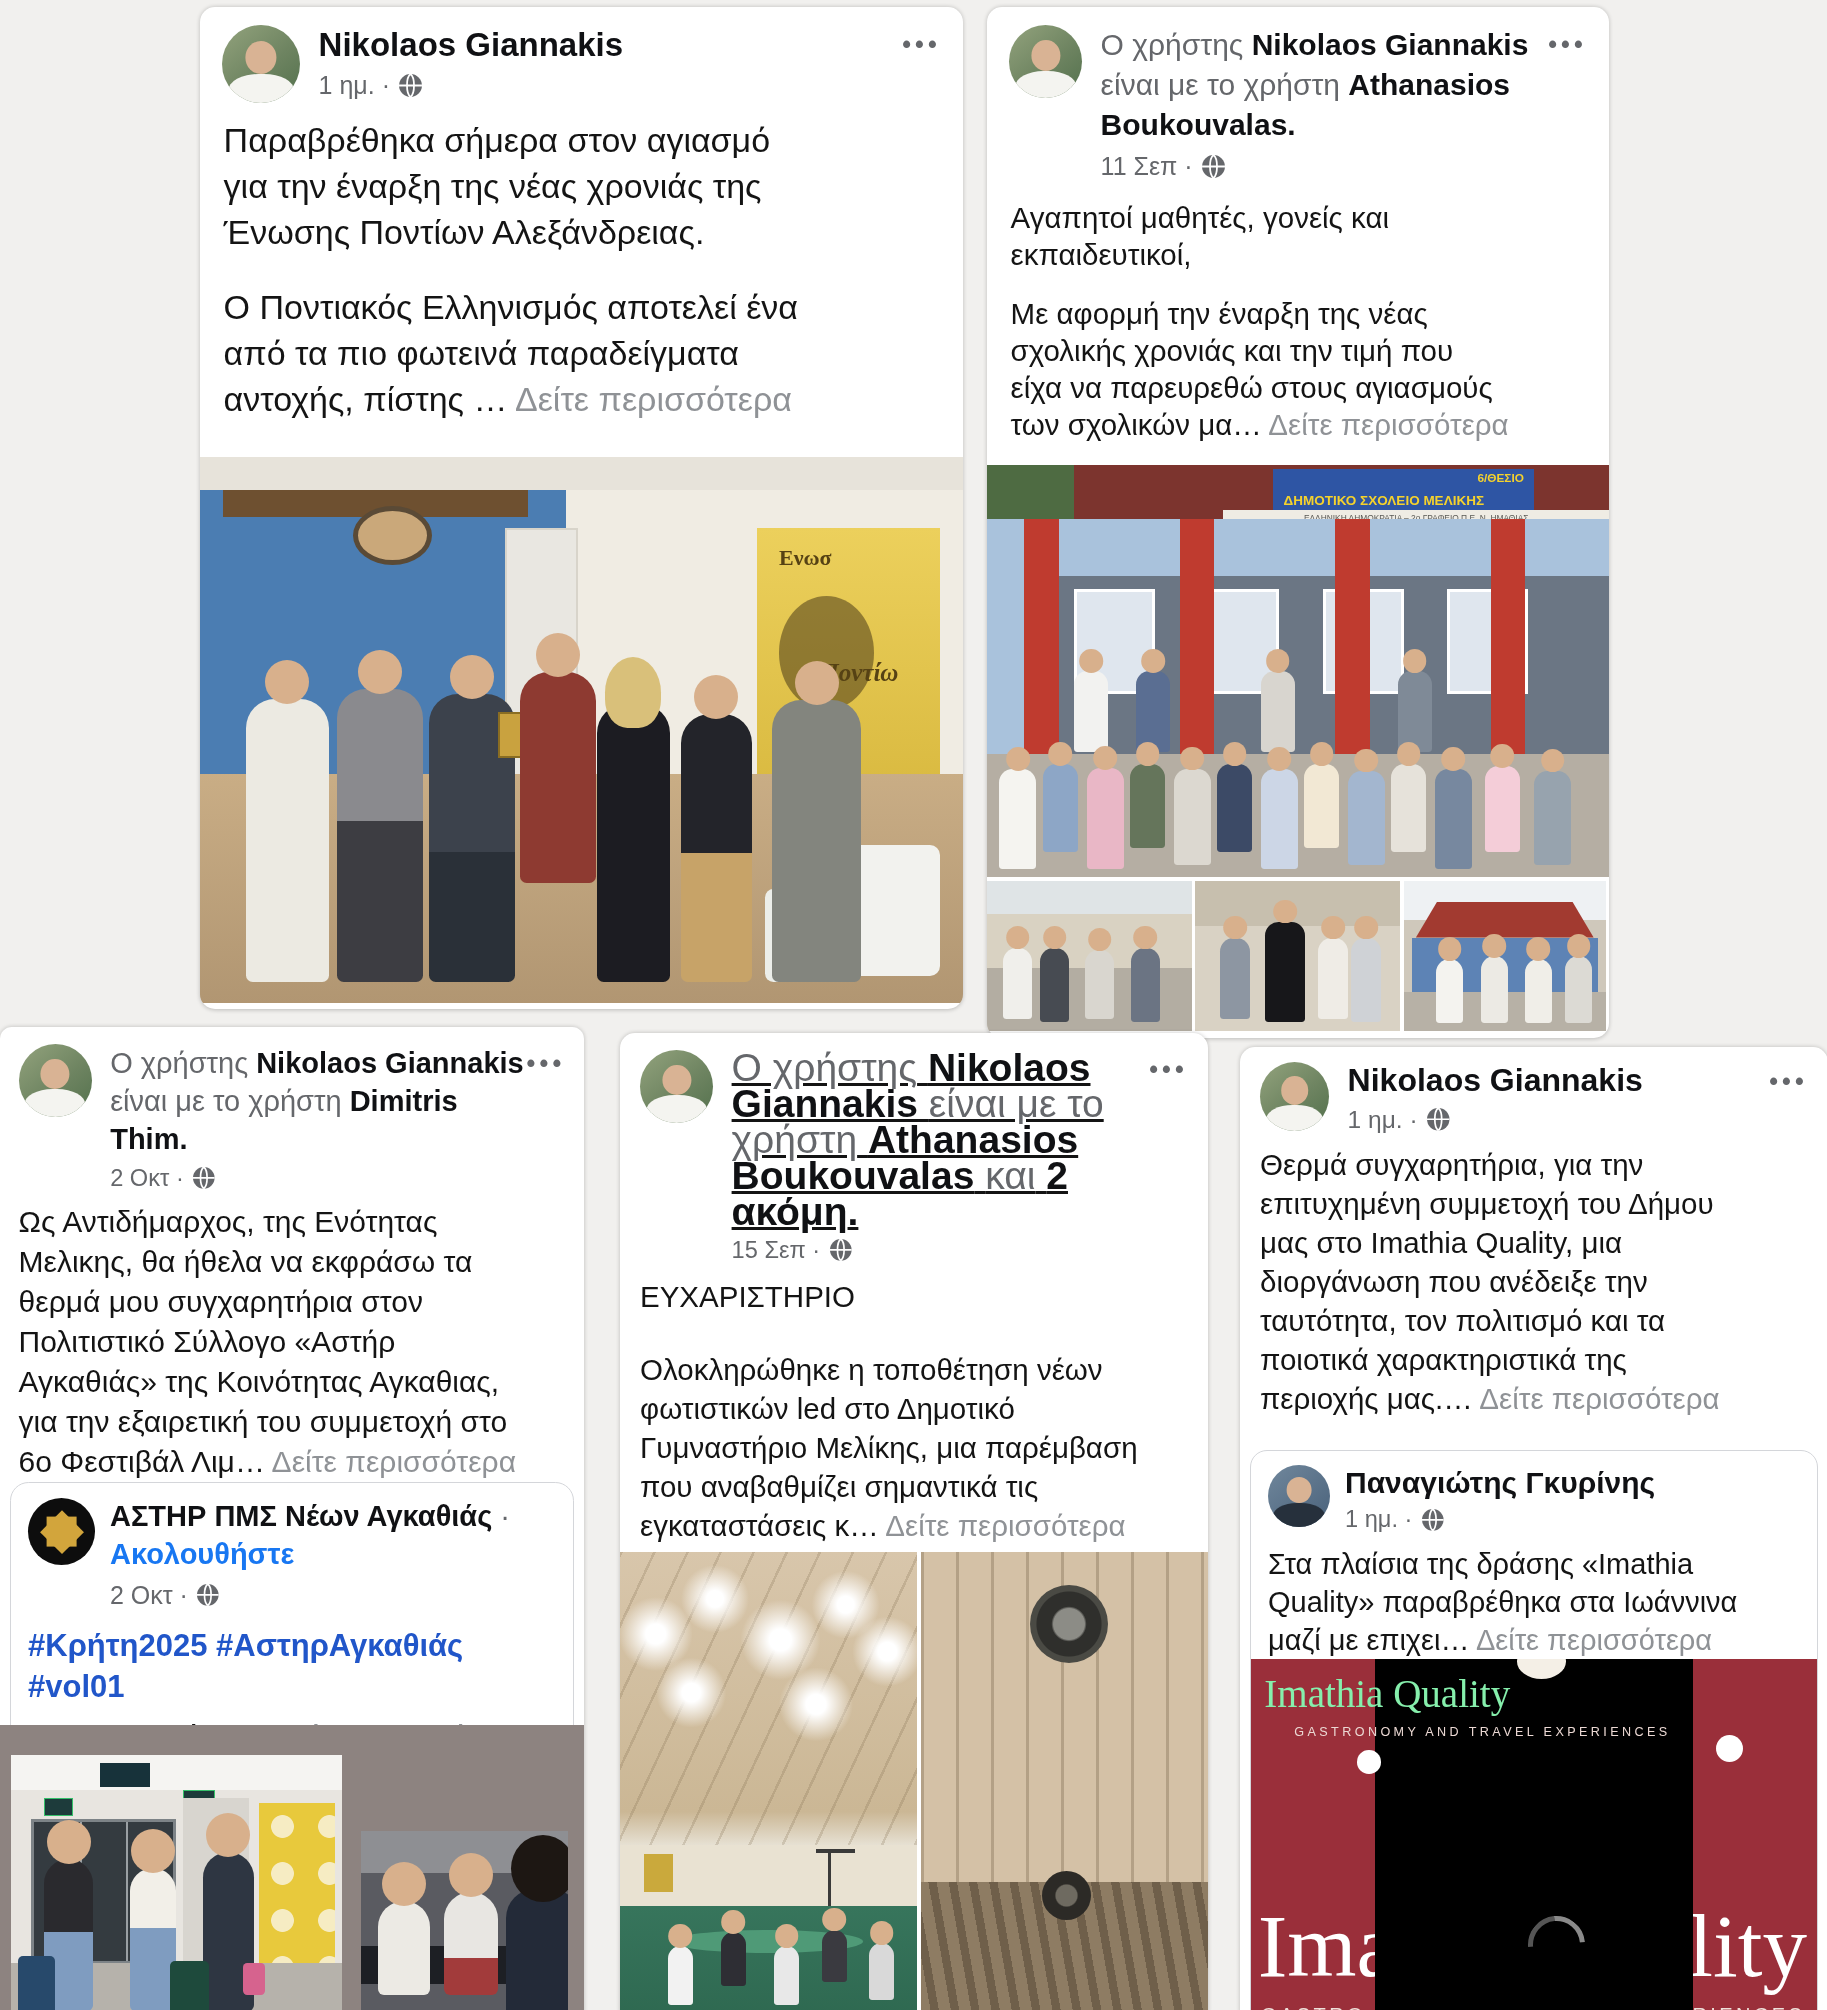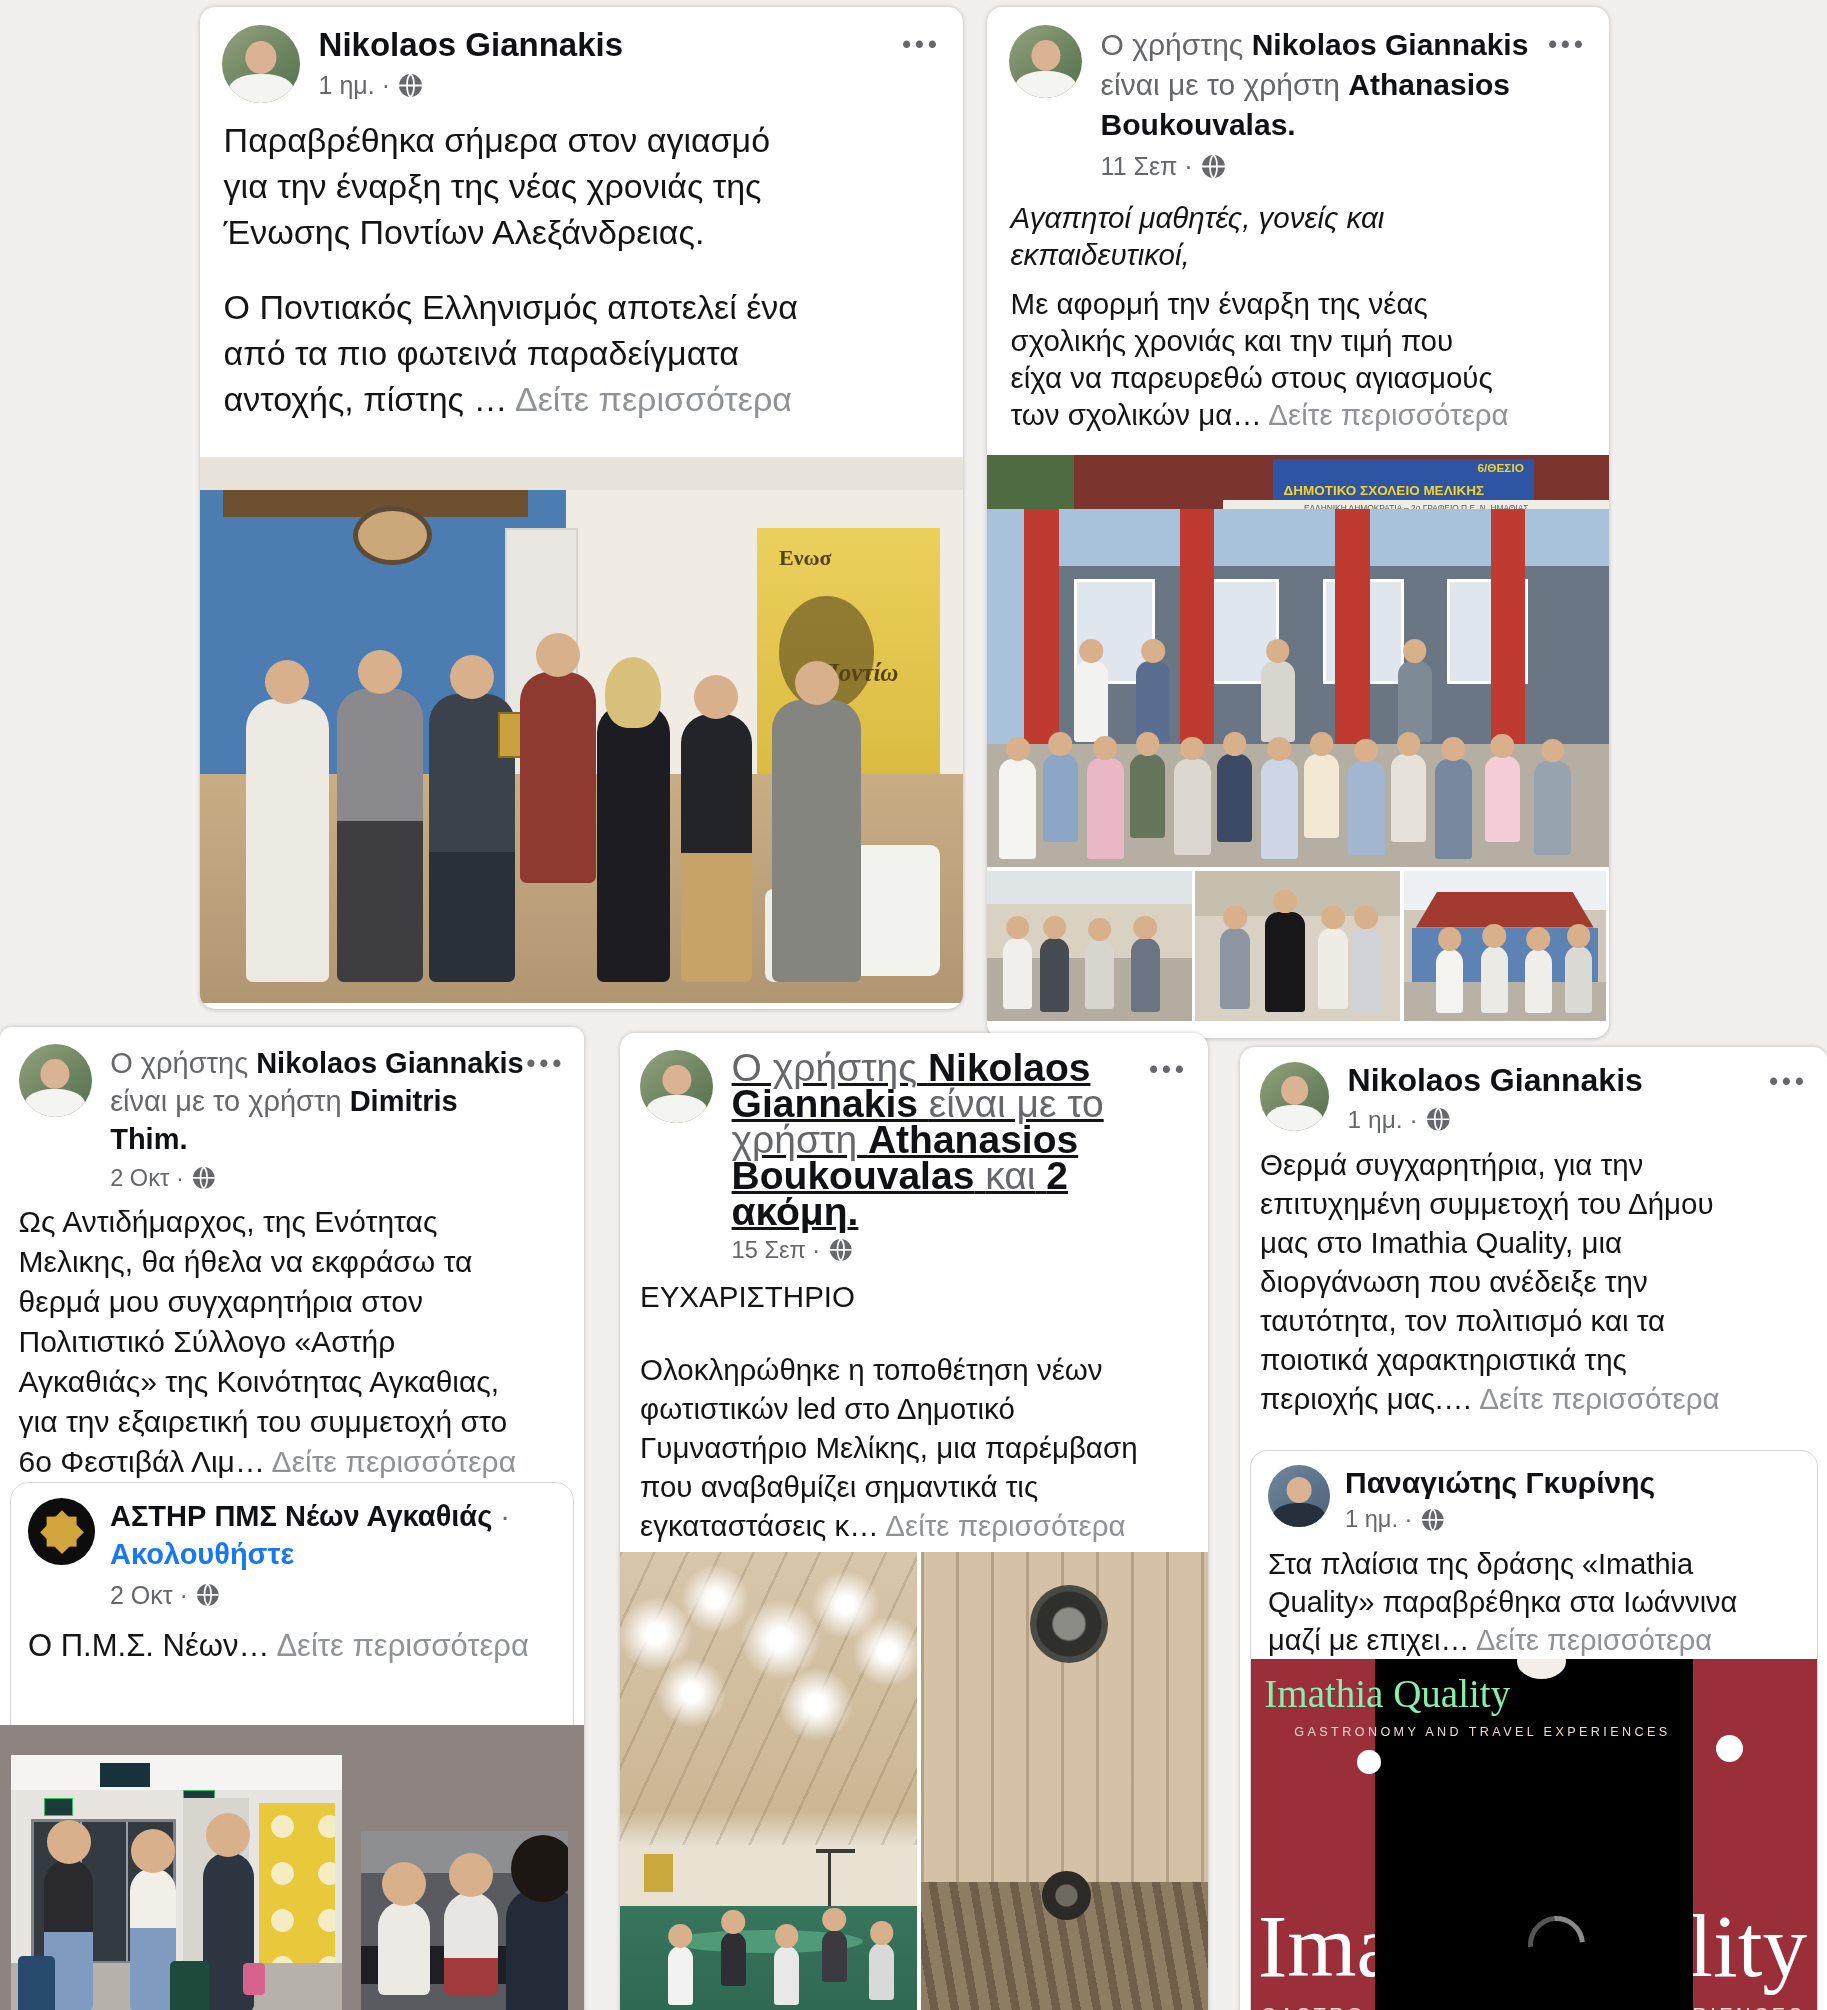--- a/index.html
+++ b/index.html
@@ -113,21 +113,21 @@
           <span>11 Σεπ ·</span>
           <svg class="globe" width="25" height="25" viewBox="0 0 24 24">
               <circle cx="12" cy="12" r="11" fill="#65676b"></circle>
               <path d="M1 12h22M12 1c-4.5 3.5-4.5 18.5 0 22M12 1c4.5 3.5 4.5 18.5 0 22" stroke="#fff" stroke-width="1.7" fill="none"></path>
             </svg>
         </div>
       </div>
       <div class="more">•••</div>
     </div>
     <div class="body" style="font-size:29.5px;line-height:37px;padding-top:13.5px;">
-      <p style="margin-bottom:12px;font-style:italic;">Αγαπητοί μαθητές, γονείς και
+      <p style="margin-bottom:22px;">Αγαπητοί μαθητές, γονείς και
 εκπαιδευτικοί,</p>
       <p style="margin-bottom:15px;"><span>Με αφορμή την έναρξη της νέας
 σχολικής χρονιάς και την τιμή που
 είχα να παρευρεθώ στους αγιασμούς
 των σχολικών μα…</span> <span class="see">Δείτε περισσότερα</span></p>
     </div>
     <div class="photo" style="height:412px;width:622px;">
       <div class="abs" style="left:0;top:0;width:100%;height:11%;background:#f4f3ef;"></div>
       <div class="abs" style="left:0;top:0;width:16%;height:26%;background:#4e6b42;border-radius:0 0 70% 0;"></div>
       <div class="abs" style="left:14%;top:0;width:86%;height:13%;background:#7c342e;"></div>
@@ -243,20 +243,22 @@
           <div class="meta" style="font-size:25px;">
             <span>2 Οκτ ·</span>
             <svg class="globe" width="23.6" height="23.6" viewBox="0 0 24 24">
                 <circle cx="12" cy="12" r="11" fill="#65676b"></circle>
                 <path d="M1 12h22M12 1c-4.5 3.5-4.5 18.5 0 22M12 1c4.5 3.5 4.5 18.5 0 22" stroke="#fff" stroke-width="1.7" fill="none"></path>
               </svg>
           </div>
         </div>
       </div>
       <div class="body" style="font-size:31px;line-height:41px;padding:11.8px 17px 0;">
+        <p class="tags" style="margin-bottom:10px;">#Κρήτη2025 #ΑστηρΑγκαθιάς
+#vol01</p>
         <p style="margin-bottom:6.7px;"><span>Ο Π.Μ.Σ. Νέων…</span> <span class="see">Δείτε περισσότερα</span></p>
       </div>
     </div>
     <div class="abs" style="left:0;right:0;bottom:0;height:297px;background:#8d8380;z-index:4;">
       <div class="photo" style="position:absolute;left:11px;top:30px;width:331px;bottom:0;background:#e8e5e0;">
         <div class="abs" style="left:0;top:0;width:100%;height:13%;background:#f5f4f2;"></div>
         <div class="abs" style="left:27%;top:3%;width:15%;height:9%;background:#17323a;"></div>
         <div class="abs" style="left:10%;top:16%;width:8%;height:6%;background:#1d3b3b;border:1.7px solid #35c06a;"></div>
         <div class="abs" style="left:52%;top:13%;width:9%;height:6%;background:#1d3b3b;border:1.7px solid #35c06a;"></div>
         <div class="abs" style="left:6%;top:24%;width:42%;height:52%;background:#343b40;border:3.4px solid #7d8387;">

